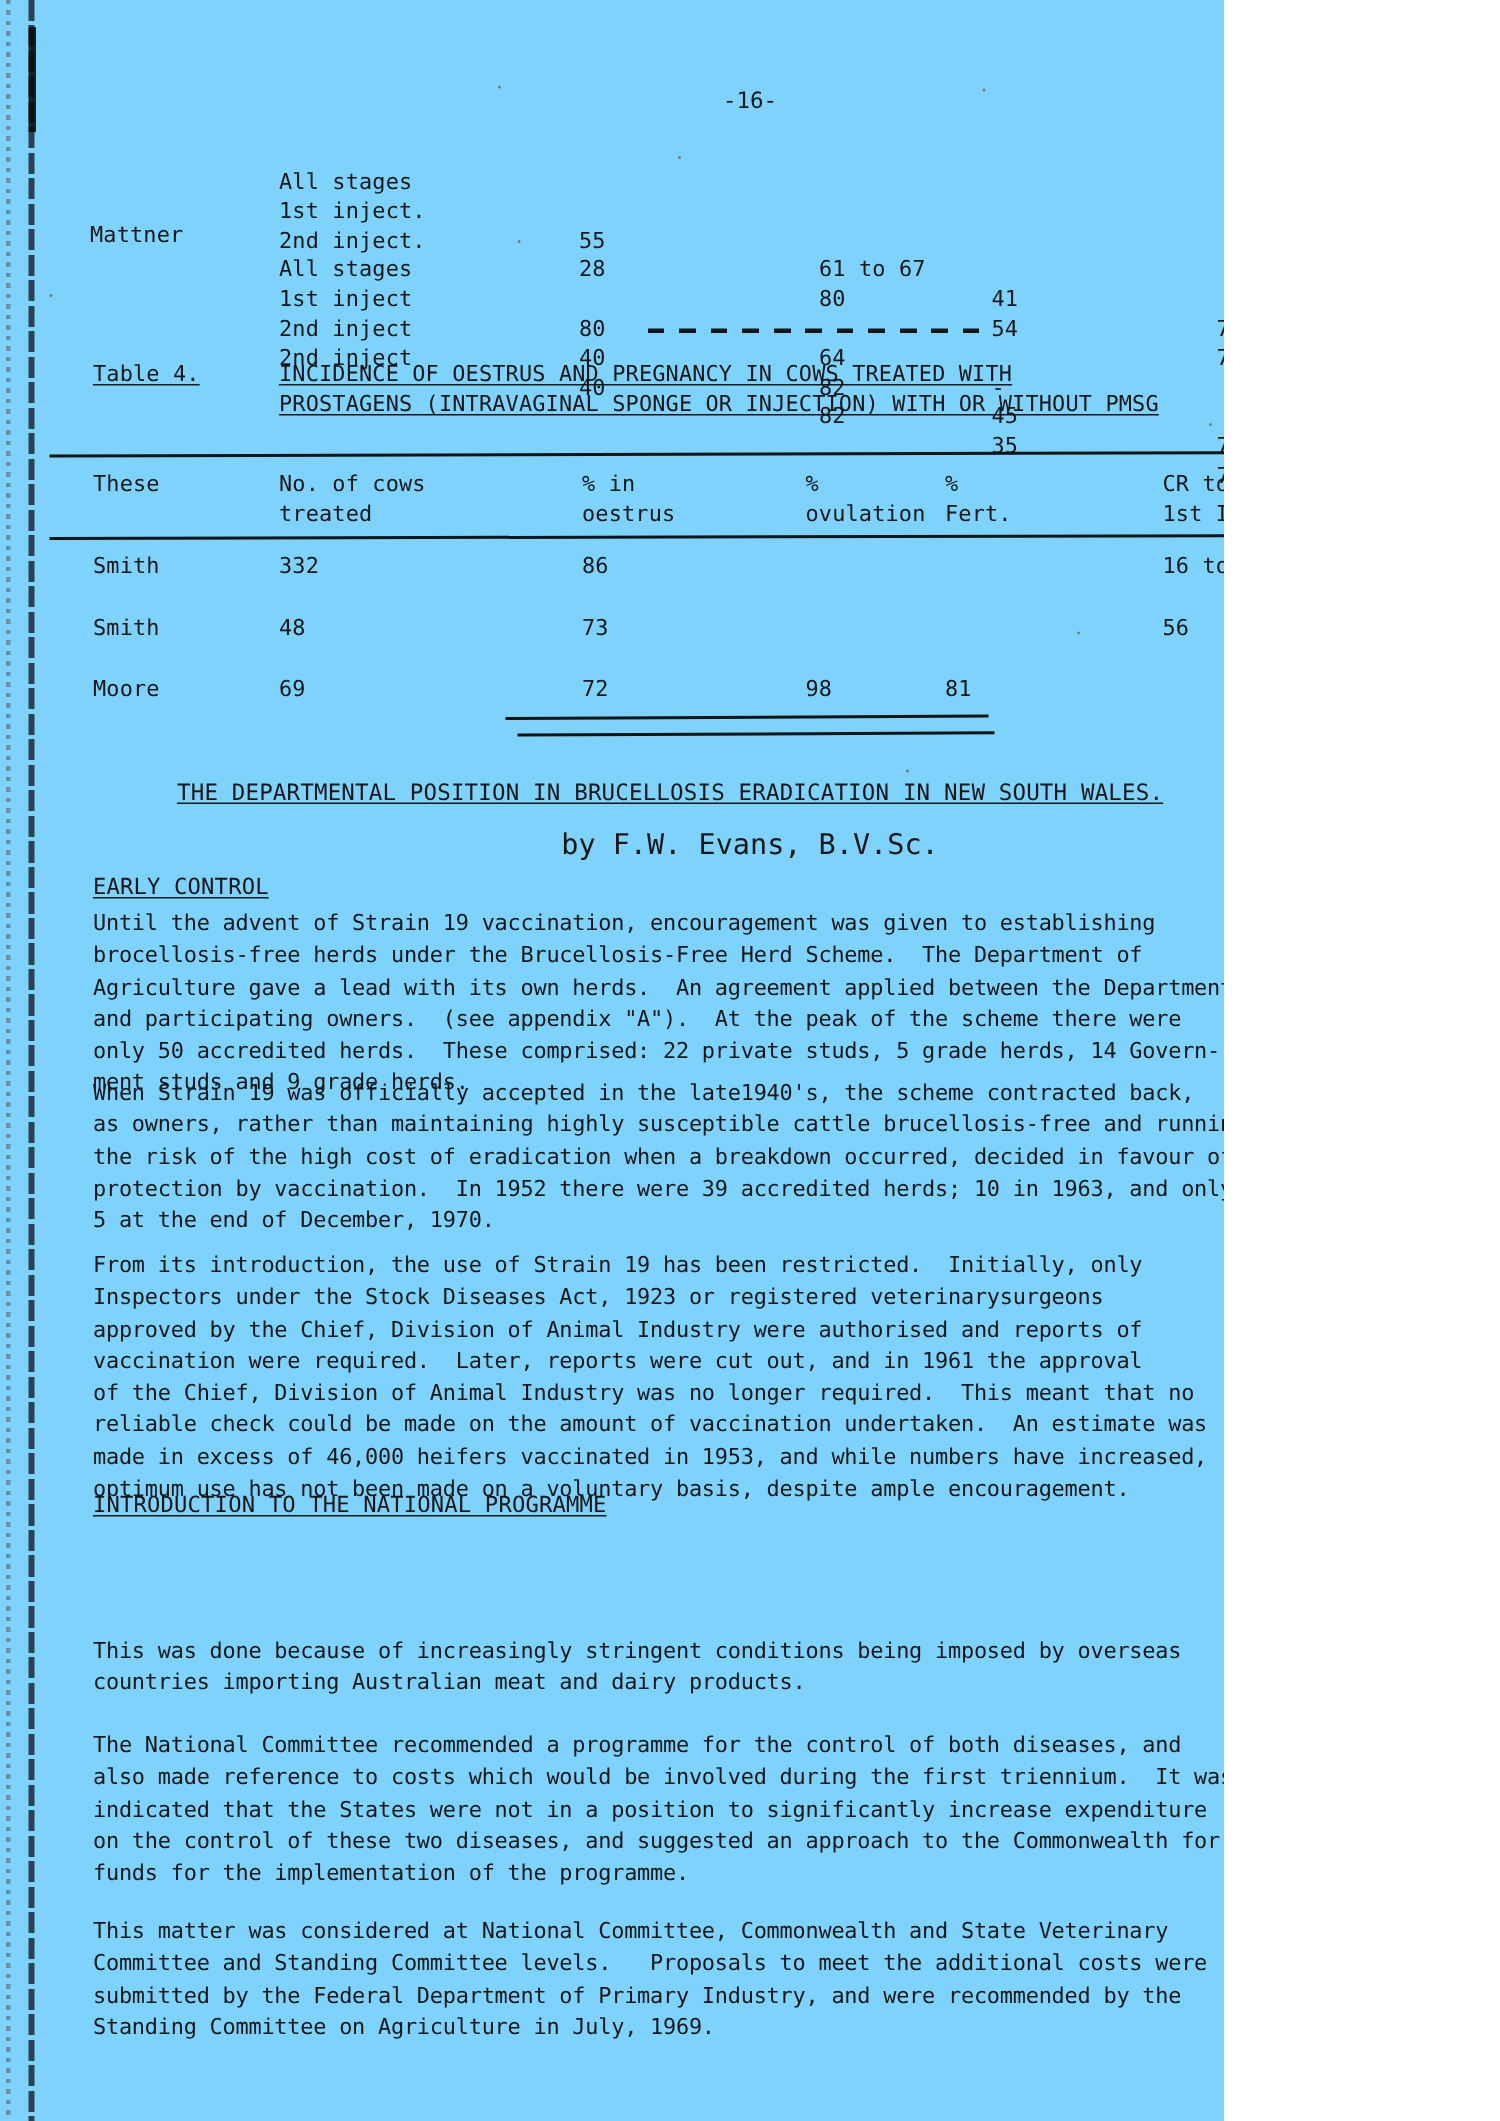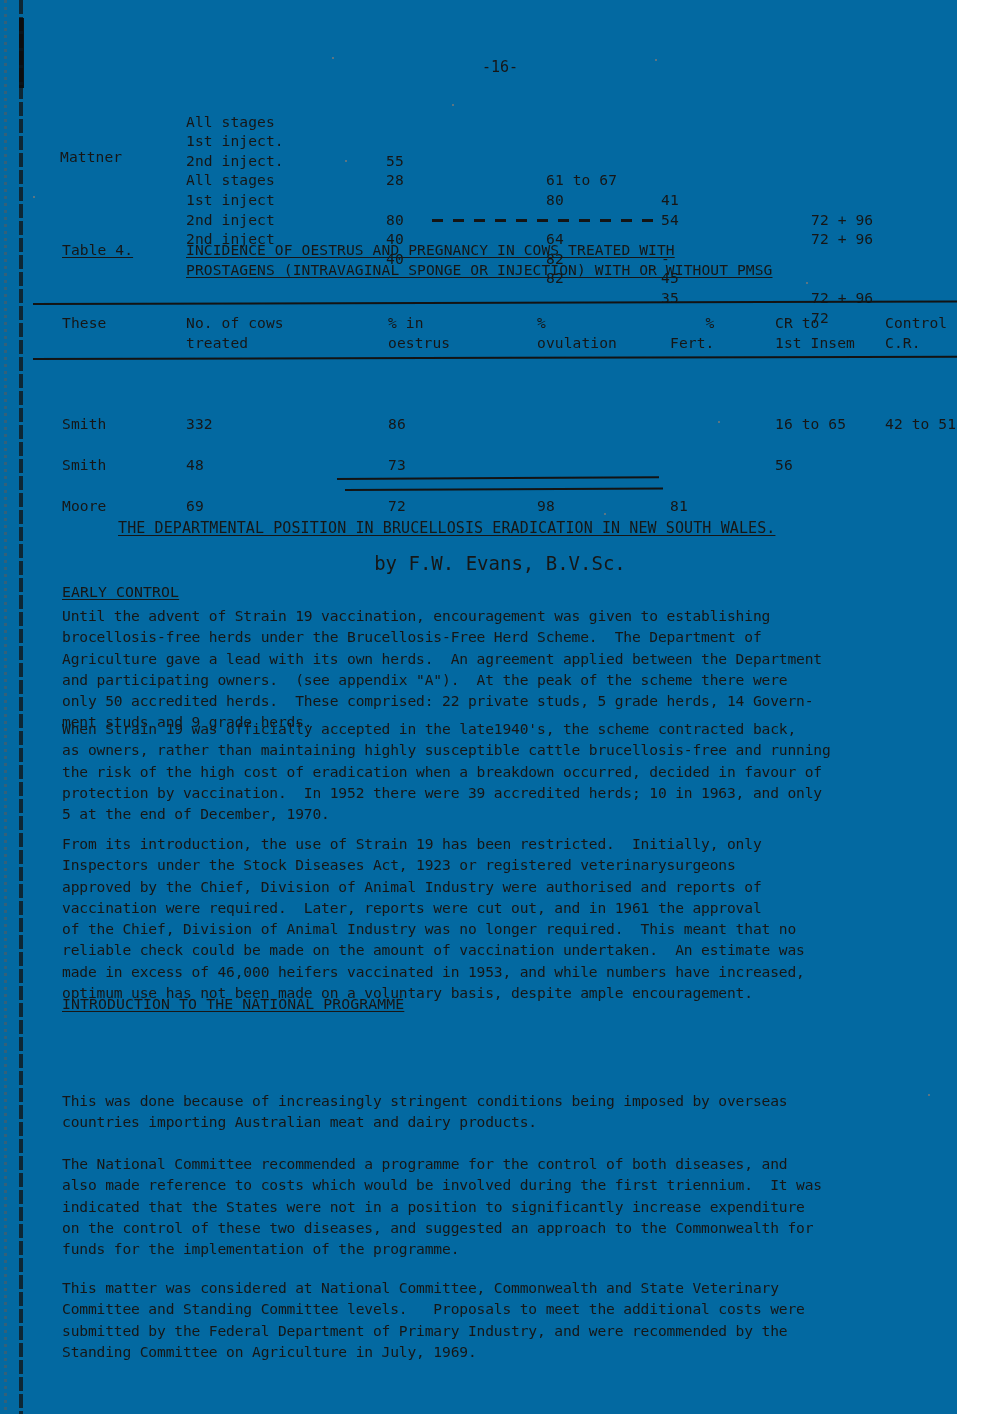--- a/index.html
+++ b/index.html
@@ -7,23 +7,23 @@
     margin: 0;
     padding: 0;
     background: #ffffff;
   }
   body {
     font-family: "DejaVu Sans Mono", "Liberation Mono", monospace;
     color: #1a1a1a;
   }
   #page {
     position: relative;
-    width: 957px;
+    width: 816px;
     height: 1414px;
-    background: #0369a1;
+    background: #7dd3fc;
     overflow: hidden;
   }
 
   
   .scan-artifact {
     position: absolute;
     top: 0;
     height: 1414px;
     pointer-events: none;
   }
@@ -116,27 +116,27 @@
     background: #131313;
     transform-origin: left center;
   }
   #rule-top    { left: 33px;  top: 303px; width: 957px; height: 2.4px; transform: rotate(-0.16deg); }
   #rule-mid    { left: 33px;  top: 358px; width: 957px; height: 1.9px; transform: rotate(-0.14deg); }
   #rule-bot-1  { left: 337px; top: 478px; width: 322px; height: 2.1px; transform: rotate(-0.30deg); }
   #rule-bot-2  { left: 345px; top: 489px; width: 318px; height: 2.1px; transform: rotate(-0.26deg); }
 
   
   #table4-head { position: absolute; left: 0; top: 313px; width: 1000px; height: 48px; }
-  #table4-body { position: absolute; left: 0; top: 368px; width: 1000px; height: 110px; margin-top: 46px; }
+  #table4-body { position: absolute; left: 0; top: 368px; width: 1000px; height: 110px; }
   .t4col { position: absolute; }
   .c-worker { left: 62px; }
   .c-cows   { left: 186px; }
   .c-oestr  { left: 388px; }
   .c-ovul   { left: 537px; }
-  .c-fert   { left: 670px; text-align: right; }
+  .c-fert   { left: 630px; }
   .c-cr     { left: 775px; }
   .c-ctrl   { left: 885px; }
   .t4row { position: relative; height: 41px; }
 
   
   #article-title {
     position: absolute; left: 118px; top: 519px;
     font-size: 15px; letter-spacing: .1px;
   }
   #article-byline {

